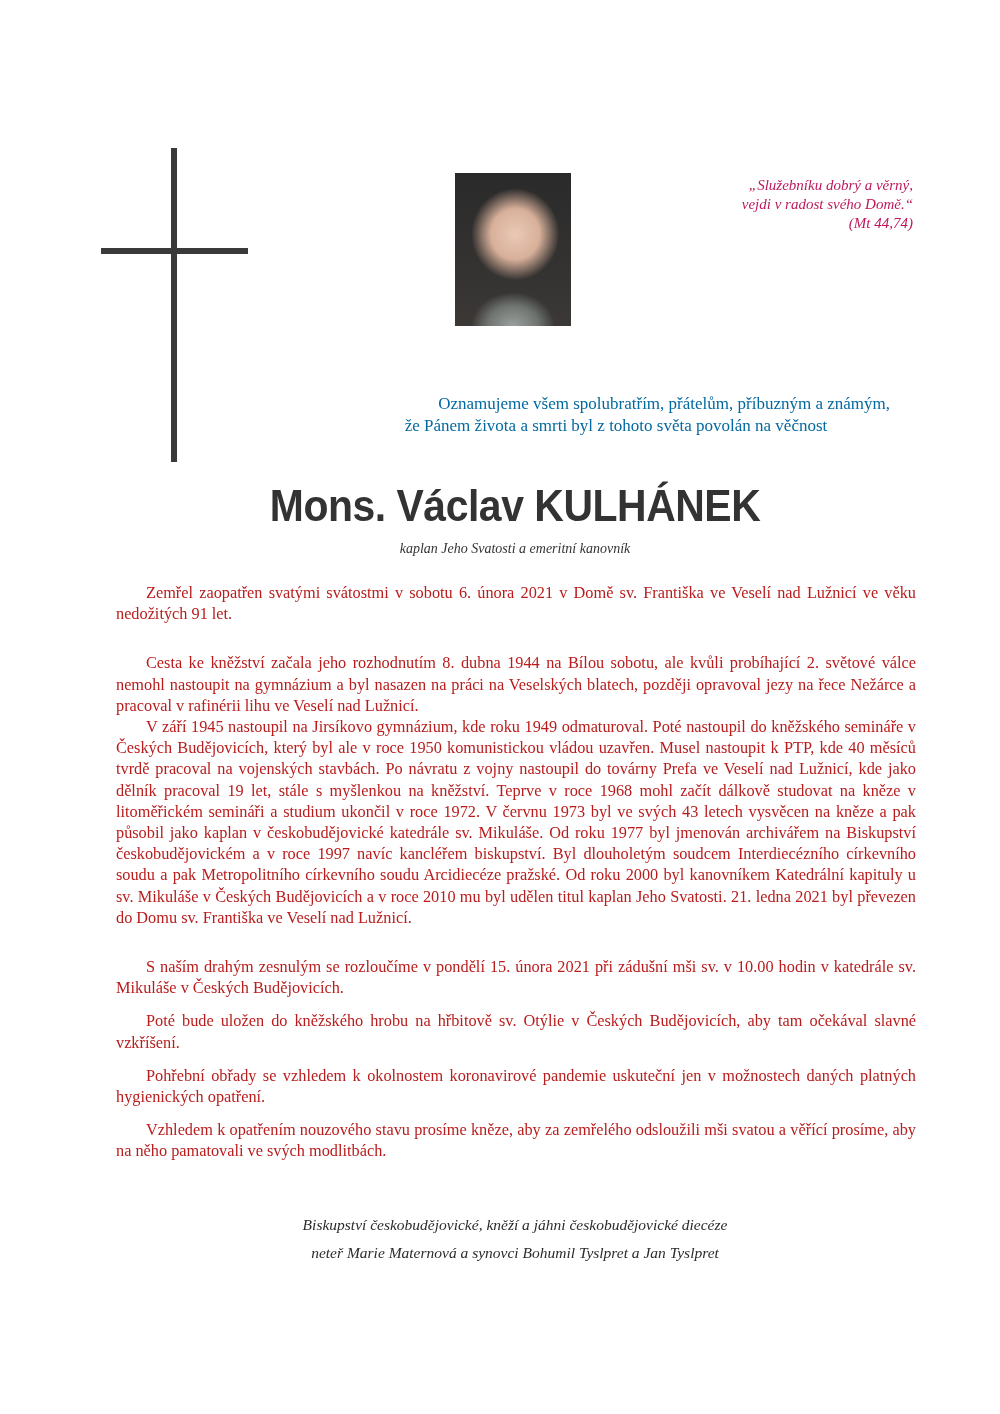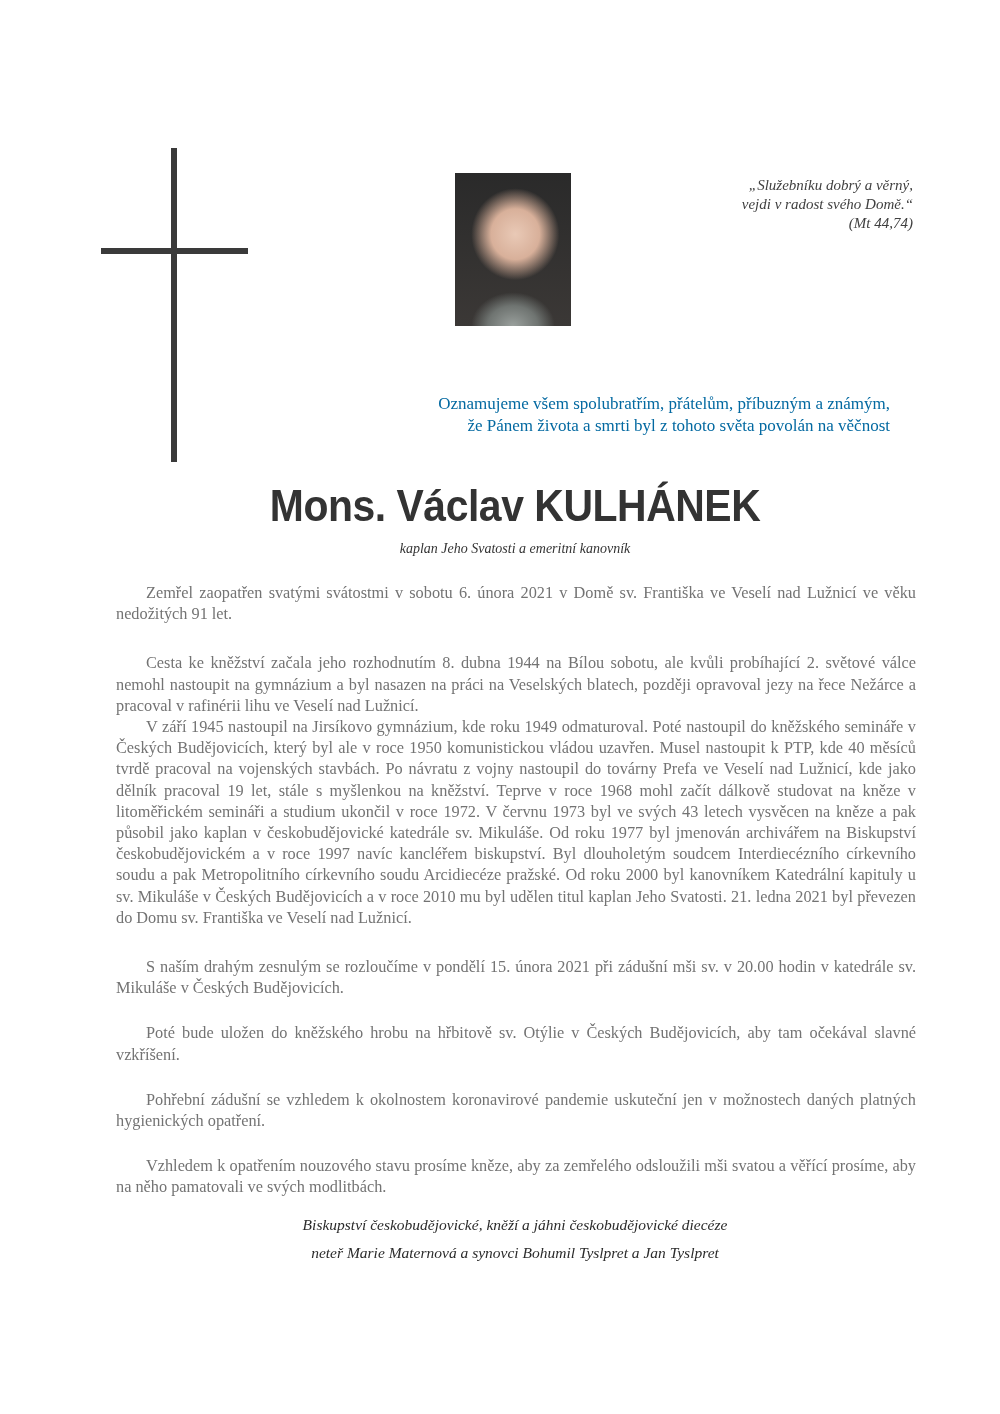--- a/index.html
+++ b/index.html
@@ -5,35 +5,35 @@
   html, body { margin: 0; padding: 0; background: #ffffff; }
   body { width: 1000px; height: 1414px; position: relative; overflow: hidden;
          font-family: "Liberation Serif", serif; color: #2b2b2b; }
   .cross-v { position: absolute; left: 171px; top: 148px; width: 6px; height: 314px; background: #3a3a3a; }
   .cross-h { position: absolute; left: 101px; top: 248px; width: 147px; height: 6px; background: #3a3a3a; }
   .photo { position: absolute; left: 455px; top: 173px; width: 116px; height: 153px;
            background: radial-gradient(ellipse 38% 30% at 52% 40%, #e9c9b6 0%, #d8b09a 55%, rgba(0,0,0,0) 100%),
                        radial-gradient(ellipse 36% 22% at 50% 100%, #9aa09d 0%, #6f7471 60%, rgba(0,0,0,0) 100%),
                        linear-gradient(180deg, #2a2a2a 0%, #3b3836 100%); }
   .motto { position: absolute; right: 87px; top: 176px; text-align: right; font-style: italic;
-           font-size: 15px; line-height: 19px; color: #404040; }
+           font-size: 15px; line-height: 19px; color: #be185d; }
   .motto div { white-space: nowrap; }
   .announce { position: absolute; left: 300px; width: 590px; top: 393px; text-align: right;
               font-size: 17px; line-height: 22px; color: #0369a1; }
-  .announce .l2 { text-align: right; padding-left: 42px; }
+  .announce .l2 { text-align: center; padding-left: 42px; }
   .name { position: absolute; left: 0; width: 1030px; top: 481px; text-align: center;
           font-family: "Liberation Sans", sans-serif; font-weight: bold; font-size: 44px;
           letter-spacing: -0.5px; color: #333; transform: scaleX(0.93); transform-origin: 515px 0; }
   .subtitle { position: absolute; left: 0; width: 1030px; top: 541px; text-align: center;
               font-style: italic; font-size: 14px; color: #333; }
   .body-text { position: absolute; left: 116px; width: 800px; top: 582px;
-               font-size: 16.3px; line-height: 21.2px; text-align: justify; color: #737373; }
+               font-size: 16.3px; line-height: 21.2px; text-align: justify; color: #b91c1c; }
   .body-text p { margin: 0; text-indent: 30px; }
   .body-text p.gap { margin-top: 28px; }
-  .body-text p.gap-lg { margin-top: 24px; }
+  .body-text p.gap-lg { margin-top: 12px; }
   .sign { position: absolute; left: 0; width: 1030px; top: 1211px; text-align: center;
           font-style: italic; font-size: 15.5px; line-height: 28px; color: #2b2b2b; }
 </style>
 </head>
 <body>
 
 <div>
   <div class="cross-v"></div>
   <div class="cross-h"></div>
 </div>
@@ -51,22 +51,22 @@
   <div class="l2">že Pánem života a smrti byl z tohoto světa povolán na věčnost</div>
 </div>
 
 <div class="name">Mons. Václav KULHÁNEK</div>
 <div class="subtitle">kaplan Jeho Svatosti a emeritní kanovník</div>
 
 <div class="body-text">
   <p>Zemřel zaopatřen svatými svátostmi v sobotu 6. února 2021 v Domě sv. Františka ve Veselí nad Lužnicí ve věku nedožitých 91 let.</p>
   <p class="gap">Cesta ke kněžství začala jeho rozhodnutím 8. dubna 1944 na Bílou sobotu, ale kvůli probíhající 2. světové válce nemohl nastoupit na gymnázium a byl nasazen na práci na Veselských blatech, později opravoval jezy na řece Nežárce a pracoval v rafinérii lihu ve Veselí nad Lužnicí.</p>
   <p>V září 1945 nastoupil na Jirsíkovo gymnázium, kde roku 1949 odmaturoval. Poté nastoupil do kněžského semináře v Českých Budějovicích, který byl ale v roce 1950 komunistickou vládou uzavřen. Musel nastoupit k PTP, kde 40 měsíců tvrdě pracoval na vojenských stavbách. Po návratu z vojny nastoupil do továrny Prefa ve Veselí nad Lužnicí, kde jako dělník pracoval 19 let, stále s myšlenkou na kněžství. Teprve v roce 1968 mohl začít dálkově studovat na kněze v litoměřickém semináři a studium ukončil v roce 1972. V červnu 1973 byl ve svých 43 letech vysvěcen na kněze a pak působil jako kaplan v českobudějovické katedrále sv. Mikuláše. Od roku 1977 byl jmenován archivářem na Biskupství českobudějovickém a v roce 1997 navíc kancléřem biskupství. Byl dlouholetým soudcem Interdiecézního církevního soudu a pak Metropolitního církevního soudu Arcidiecéze pražské. Od roku 2000 byl kanovníkem Katedrální kapituly u sv. Mikuláše v Českých Budějovicích a v roce 2010 mu byl udělen titul kaplan Jeho Svatosti. 21. ledna 2021 byl převezen do Domu sv. Františka ve Veselí nad Lužnicí.</p>
-  <p class="gap">S naším drahým zesnulým se rozloučíme v pondělí 15. února 2021 při zádušní mši sv. v 20.00 hodin v katedrále sv. Mikuláše v Českých Budějovicích.</p>
+  <p class="gap">S naším drahým zesnulým se rozloučíme v pondělí 15. února 2021 při zádušní mši sv. v 10.00 hodin v katedrále sv. Mikuláše v Českých Budějovicích.</p>
   <p class="gap-lg">Poté bude uložen do kněžského hrobu na hřbitově sv. Otýlie v Českých Budějovicích, aby tam očekával slavné vzkříšení.</p>
-  <p class="gap-lg">Pohřební zádušní se vzhledem k okolnostem koronavirové pandemie uskuteční jen v možnostech daných platných hygienických opatření.</p>
+  <p class="gap-lg">Pohřební obřady se vzhledem k okolnostem koronavirové pandemie uskuteční jen v možnostech daných platných hygienických opatření.</p>
   <p class="gap-lg">Vzhledem k opatřením nouzového stavu prosíme kněze, aby za zemřelého odsloužili mši svatou a věřící prosíme, aby na něho pamatovali ve svých modlitbách.</p>
 </div>
 
 <div class="sign">
   <div>Biskupství českobudějovické, kněží a jáhni českobudějovické diecéze</div>
   <div>neteř Marie Maternová a synovci Bohumil Tyslpret a Jan Tyslpret</div>
 </div>
 
 </body></html>

